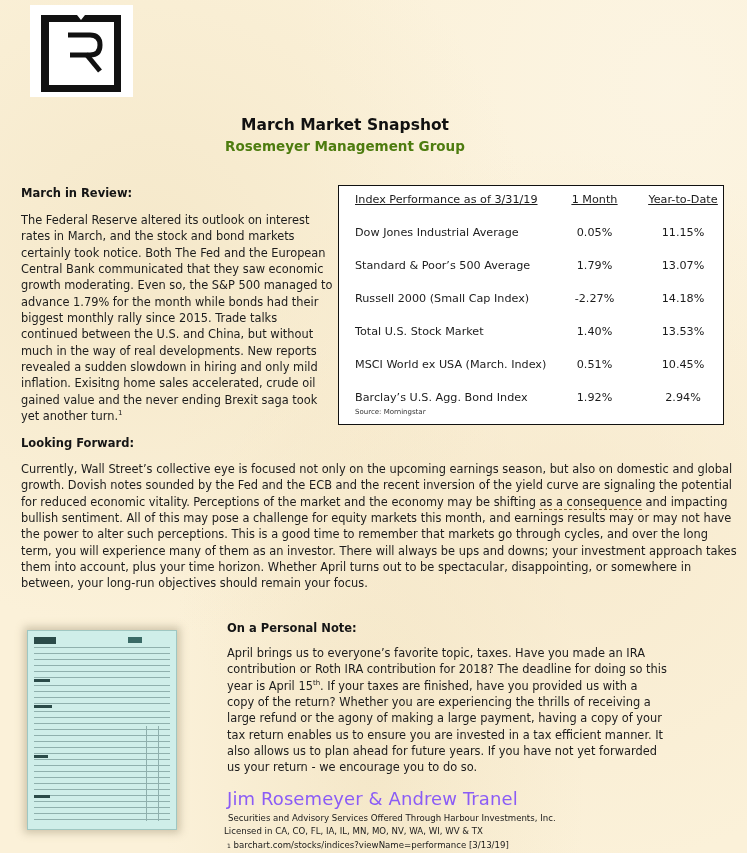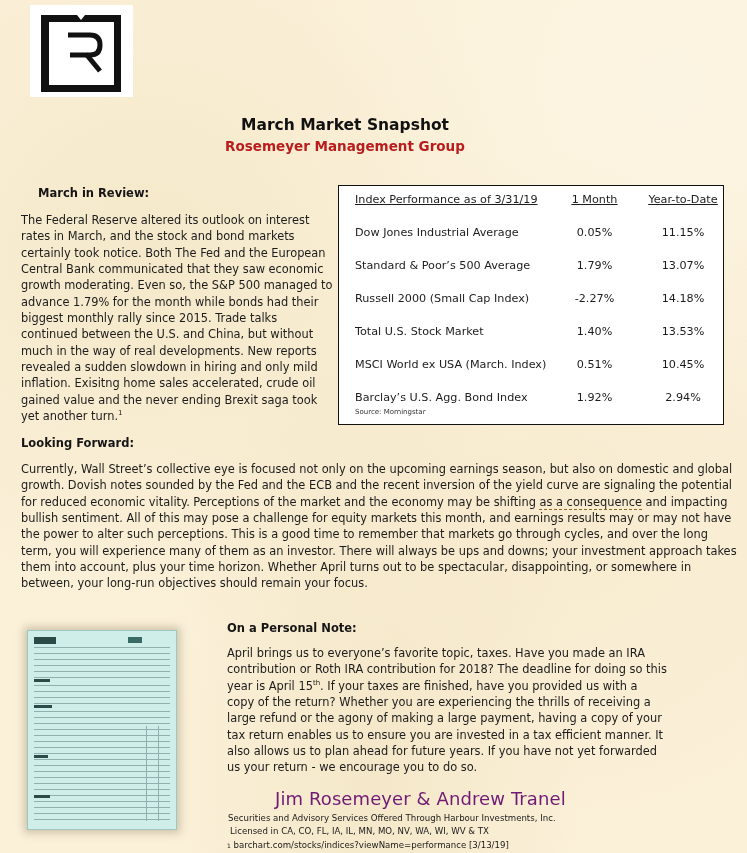--- a/index.html
+++ b/index.html
@@ -18,25 +18,25 @@
   .logo {
     left: 30px; top: 5px; width: 103px; height: 92px; background: #fff;
   }
   .logo svg { display: block; }
   .title {
     left: 0; width: 690px; top: 116px; text-align: center;
     font-weight: bold; font-size: 15.5px; color: #111;
   }
   .subtitle {
     left: 0; width: 690px; top: 138px; text-align: center;
-    font-weight: bold; font-size: 13.5px; color: #b91c1c;
+    font-weight: bold; font-size: 13.5px; color: #4d7c0f;
   }
   .h-section { font-weight: bold; font-size: 11.5px; color: #151515; }
   .body-text { font-size: 11.4px; line-height: 16.35px; color: #1c1c1c; }
-  .review-head { left: 38px; top: 186px; text-align: center; }
+  .review-head { left: 21px; top: 186px; text-align: center; }
   .review-text { left: 21px; top: 212px; width: 315px; }
   .table-box {
     left: 338px; top: 185px; width: 386px; height: 240px;
     border: 1.5px solid #111; background: #fff; box-sizing: border-box;
   }
   .tbl-row { position: absolute; left: 0; width: 100%; font-size: 11.2px; color: #1c1c1c; }
   .tbl-row .c-name { position: absolute; left: 16px; }
   .tbl-row .c-m { position: absolute; left: 218px; width: 75px; text-align: center; }
   .tbl-row .c-y { position: absolute; left: 304px; width: 80px; text-align: center; }
   .tbl-head span { text-decoration: underline; }
@@ -48,24 +48,24 @@
     left: 27px; top: 630px; width: 148px; height: 198px;
     background: #cfeee9; border: 1px solid #9fc7c2;
     box-shadow: 0 0 8px 3px rgba(150,140,110,0.45);
     overflow: hidden;
   }
   .form-img .fl { position: absolute; left: 6px; right: 6px; height: 1px; background: #8fb0ad; }
   .form-img .fb { position: absolute; background: #2b4b49; }
   .note-head { left: 227px; top: 621px; }
   .note-text { left: 227px; top: 645px; width: 440px; }
   sup { font-size: 7px; line-height: 0; }
-  .sig { left: 227px; top: 788px; font-size: 18px; color: #701a75; font-family: "DejaVu Sans", sans-serif; font-weight: normal; letter-spacing: 0.1px; margin-left: 48px; }
+  .sig { left: 227px; top: 788px; font-size: 18px; color: #8b5cf6; font-family: "DejaVu Sans", sans-serif; font-weight: normal; letter-spacing: 0.1px; }
   .fine { font-size: 8.6px; color: #1a1a1a; }
   .fine1 { left: 228px; top: 813px; text-align: right; }
-  .fine2 { left: 230px; top: 826px; }
+  .fine2 { left: 224px; top: 826px; }
   .fine3 { left: 227px; top: 840px; }
 </style>
 </head>
 <body>
 
 <div class="abs logo">
   <svg width="103" height="92" viewBox="0 0 103 92">
     <path d="M11 10 L47 10 L51 15 L55 10 L91 10 L91 87 L11 87 Z" fill="#111"></path>
     <rect x="19" y="17" width="65" height="63" fill="#fff"></rect>
     <path d="M38 30 L60 30 Q70 30 70 40 Q70 50 60 50 L40 50" fill="none" stroke="#111" stroke-width="5"></path>

